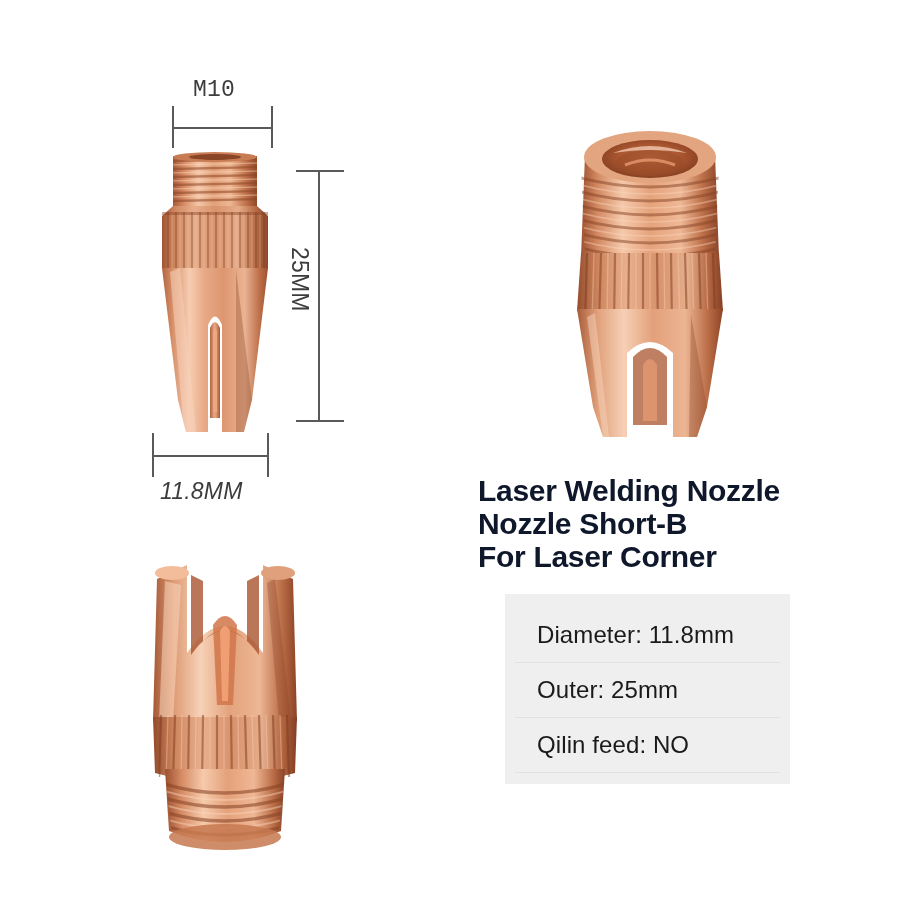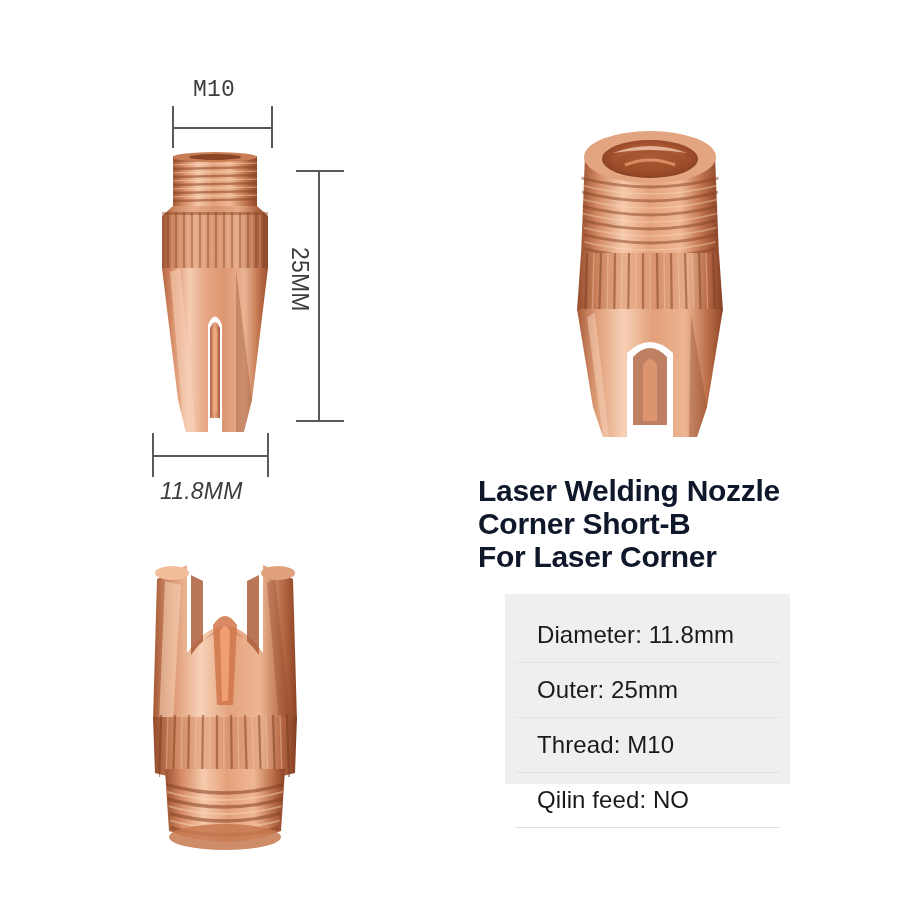--- a/index.html
+++ b/index.html
@@ -463,32 +463,29 @@
           <path d="M36,259 Q100,279 164,259" stroke="#fbd8c1" stroke-width="1.8" fill="none" opacity=".8"></path>
           <path d="M36,273 Q100,293 164,273" stroke="#fbd8c1" stroke-width="1.8" fill="none" opacity=".8"></path>
         </g>
         <ellipse cx="100" cy="292" rx="56" ry="13" fill="#c5784f" opacity=".85"></ellipse>
       </g>
     </svg>
   </div>
 
   <div id="product-title">
     <span class="title-line">Laser Welding Nozzle</span>
-    <span class="title-line">Corner Short-B</span>
+    <span class="title-line">Nozzle Short-B</span>
     <span class="title-line">For Laser Corner</span>
   </div>
 
   <div id="spec-box">
     <div class="spec-row">
       <span class="spec-text">Diameter: 11.8mm</span>
     </div>
     <div class="spec-row">
       <span class="spec-text">Outer: 25mm</span>
     </div>
     <div class="spec-row">
-      <span class="spec-text">Thread: M10</span>
-    </div>
-    <div class="spec-row">
       <span class="spec-text">Qilin feed: NO</span>
     </div>
   </div>
 
 </div>
 
 </body></html>

